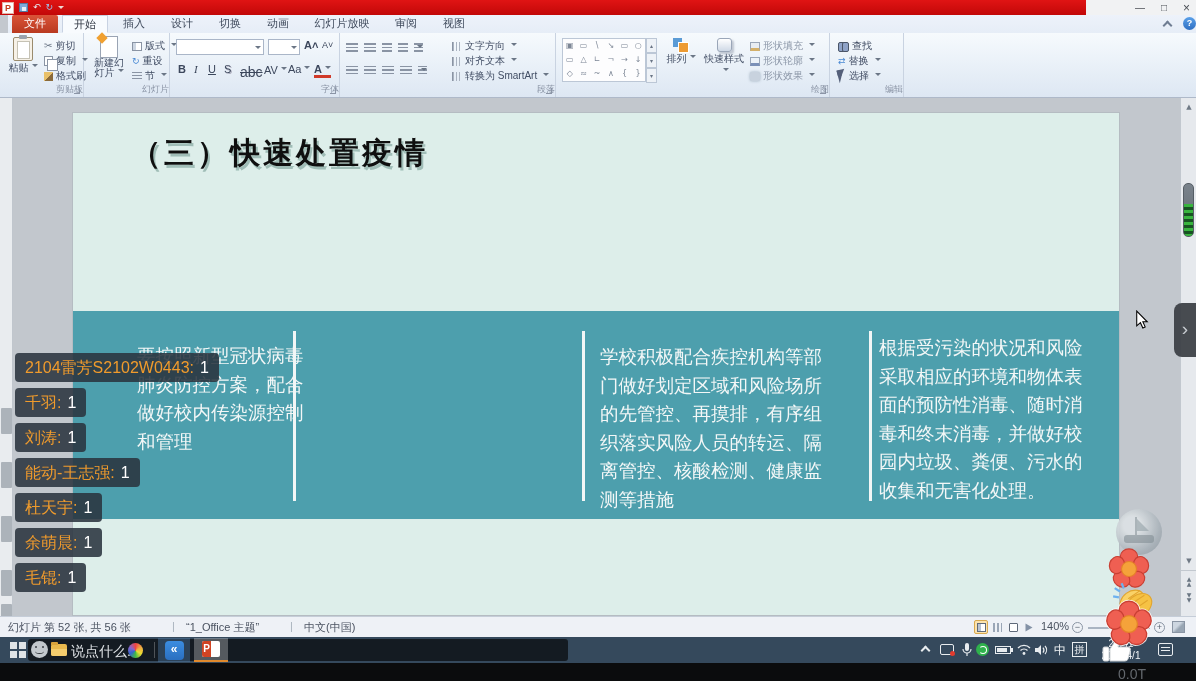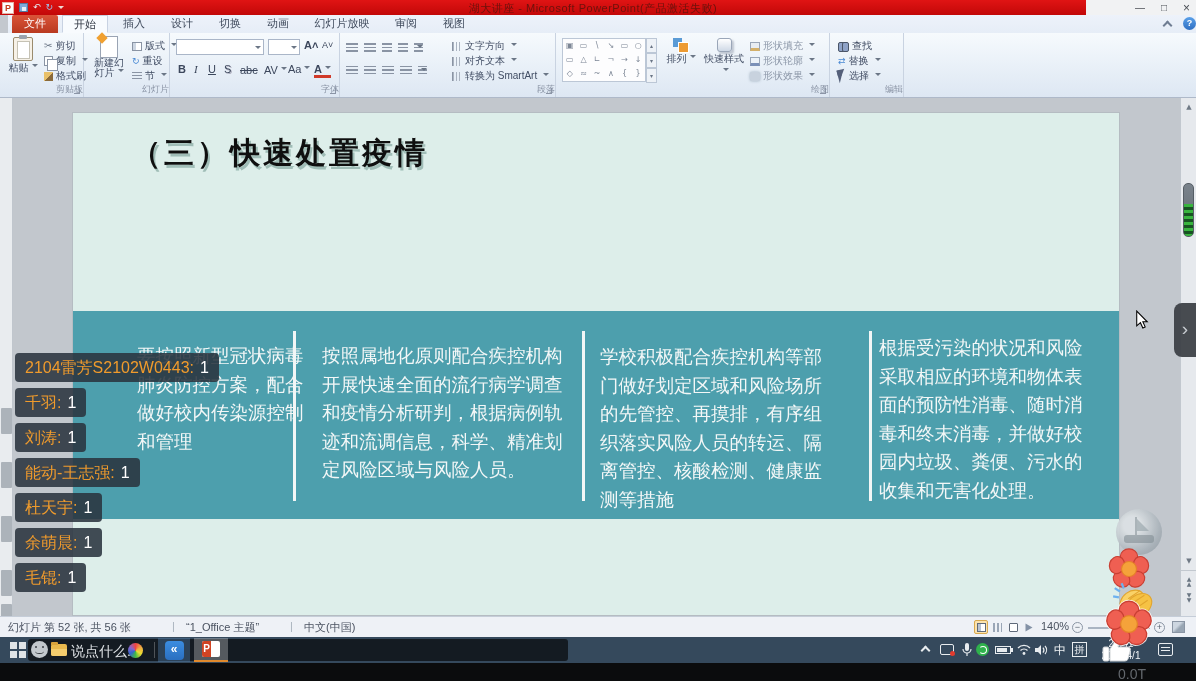--- a/index.html
+++ b/index.html
@@ -166,21 +166,20 @@
 
   <div class="titlebar">
     <div class="tb-corner"></div>
     <div class="qat">
       <span class="appico">P</span>
       <i class="ic-save"></i>
       <i class="ic-undo g">↶</i>
       <i class="ic-redo g">↻</i>
       <i class="qat-dd"></i>
     </div>
-    <div class="title-text">湖大讲座 - Microsoft PowerPoint(产品激活失败)</div>
     <div class="winctl">
       <span>—</span>
       <span>□</span>
       <span style="font-size:12px">×</span>
     </div>
   </div>
 
   <div class="tabrow">
     <div class="tab tab-file" style="left:4px;width:46px">文件</div>
     <div class="tab tab-active" style="left:54px;width:46px">开始</div>
@@ -240,21 +239,21 @@
 
     <div class="rgroup" style="left:170px;width:170px">
       <div class="selbox" style="left:6px;top:6px;width:88px"></div>
       <div class="selbox" style="left:98px;top:6px;width:32px"></div>
       <span class="fbtn" style="position:absolute;left:134px;top:6px;font-weight:bold">A˄</span>
       <span class="fbtn" style="position:absolute;left:152px;top:7px;font-size:9px">A˅</span>
       <span class="fbtn" style="position:absolute;left:8px;top:30px;font-weight:bold">B</span>
       <span class="fbtn" style="position:absolute;left:24px;top:30px;font-style:italic;font-family:'Liberation Serif',serif">I</span>
       <span class="fbtn" style="position:absolute;left:38px;top:30px;text-decoration:underline">U</span>
       <span class="fbtn" style="position:absolute;left:54px;top:30px;text-shadow:1px 1px 0 #aab">S</span>
-      <span class="fbtn" style="position:absolute;left:70px;top:31px;font-size:11px;text-decoration:line-through">abc</span>
+      <span class="fbtn" style="position:absolute;left:70px;top:31px;font-size:14px;text-decoration:line-through">abc</span>
       <span class="fbtn dd" style="position:absolute;left:94px;top:31px;font-size:11px">AV</span>
       <span class="fbtn dd" style="position:absolute;left:118px;top:30px">Aa</span>
       <span class="fbtn dd" style="position:absolute;left:144px;top:30px;border-bottom:3px solid #d03a2a;font-weight:bold">A</span>
       <div class="glabel">字体</div>
       <span class="launcher"></span>
     </div>
 
     <div class="rgroup" style="left:340px;width:216px">
       <div class="srow" style="left:6px;top:7px;gap:6px">
         <i class="ic-lines"></i>
@@ -359,21 +358,20 @@
   <div class="lstub" style="top:462px;height:26px"></div>
   <div class="lstub" style="top:516px;height:26px"></div>
   <div class="lstub" style="top:570px;height:26px"></div>
   <div class="lstub" style="top:604px;height:18px"></div>
 
   <div class="slide">
     <div class="slide-heading">（三）快速处置疫情</div>
     <div class="teal-band">
       <div class="tcol" style="left:64px;top:31px;width:170px">要按照新型冠状病毒肺炎防控方案，配合做好校内传染源控制和管理</div>
       <div class="tdiv" style="left:220px"></div>
-      <div class="tcol" style="left:249px;top:31px;width:243px">按照属地化原则配合疾控机构开展快速全面的流行病学调查和疫情分析研判，根据病例轨迹和流调信息，科学、精准划定风险区域与风险人员。</div>
       <div class="tdiv" style="left:509px"></div>
       <div class="tcol" style="left:527px;top:32px;width:225px">学校积极配合疾控机构等部门做好划定区域和风险场所的先管控、再摸排，有序组织落实风险人员的转运、隔离管控、核酸检测、健康监测等措施</div>
       <div class="tdiv" style="left:796px"></div>
       <div class="tcol" style="left:806px;top:23px;width:206px">根据受污染的状况和风险采取相应的环境和物体表面的预防性消毒、随时消毒和终末消毒，并做好校园内垃圾、粪便、污水的收集和无害化处理。</div>
     </div>
   </div>
 
   <div class="vscroll">
     <span class="vs-arrow" style="top:4px">▲</span>
     <div class="vs-thumb"></div>

